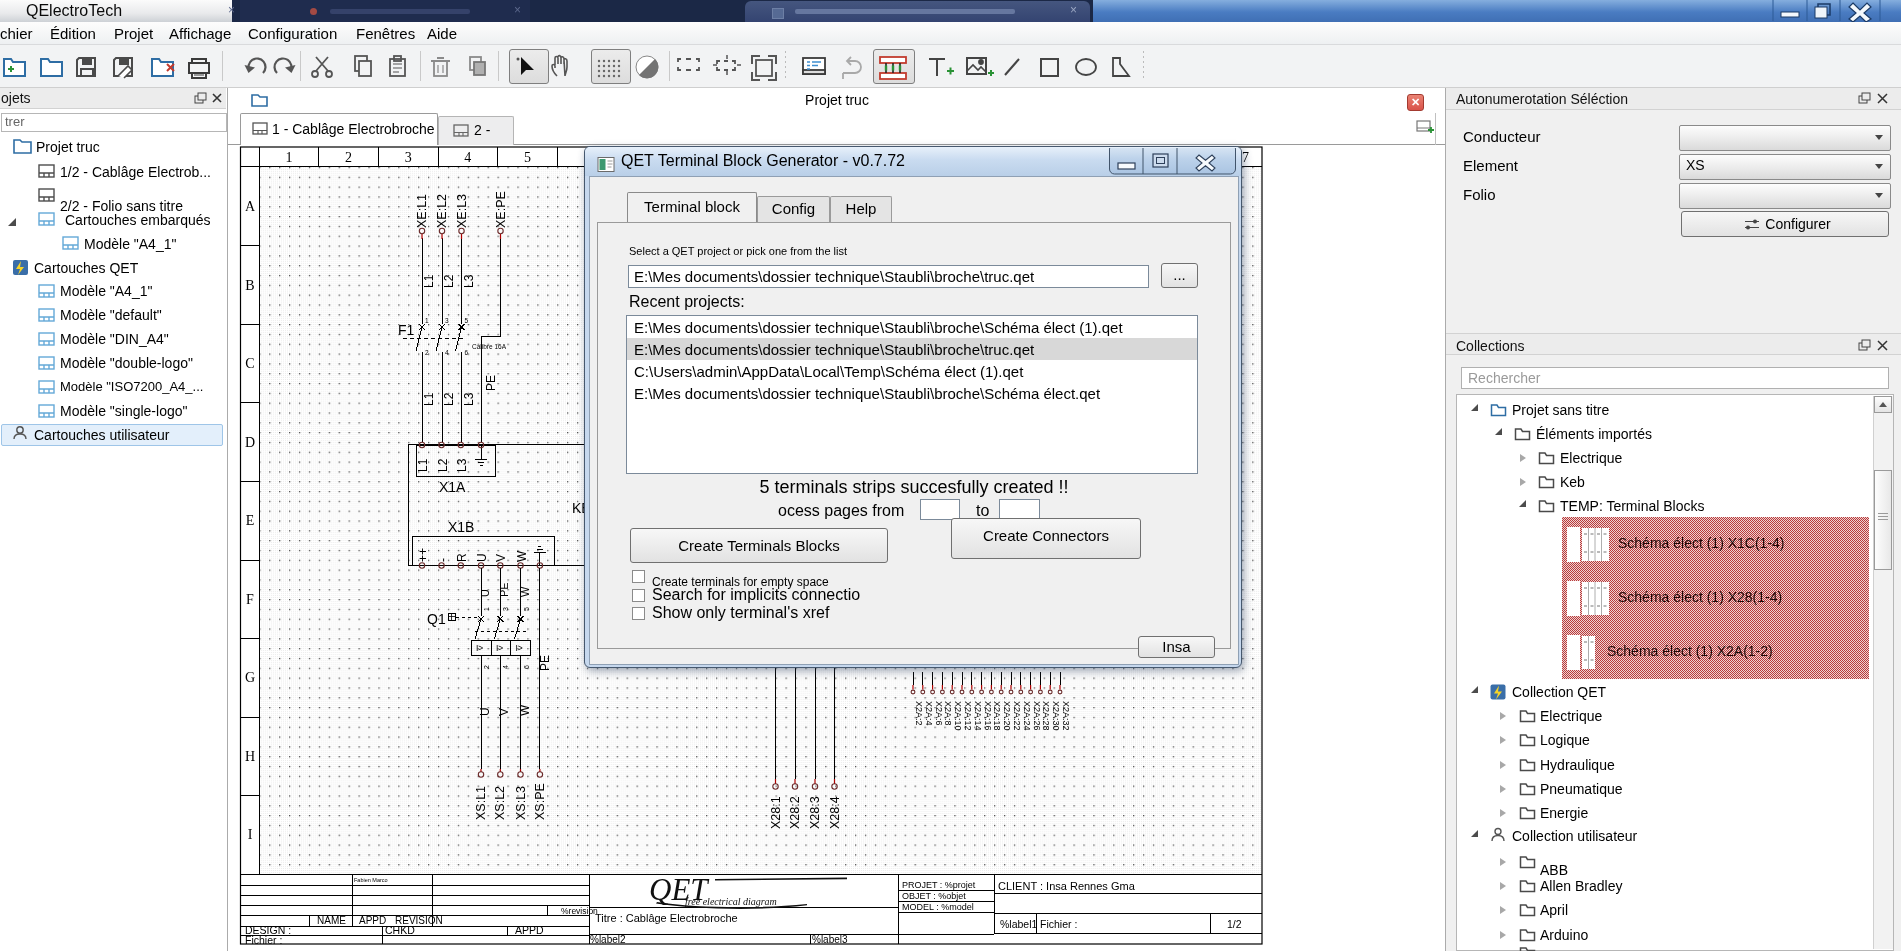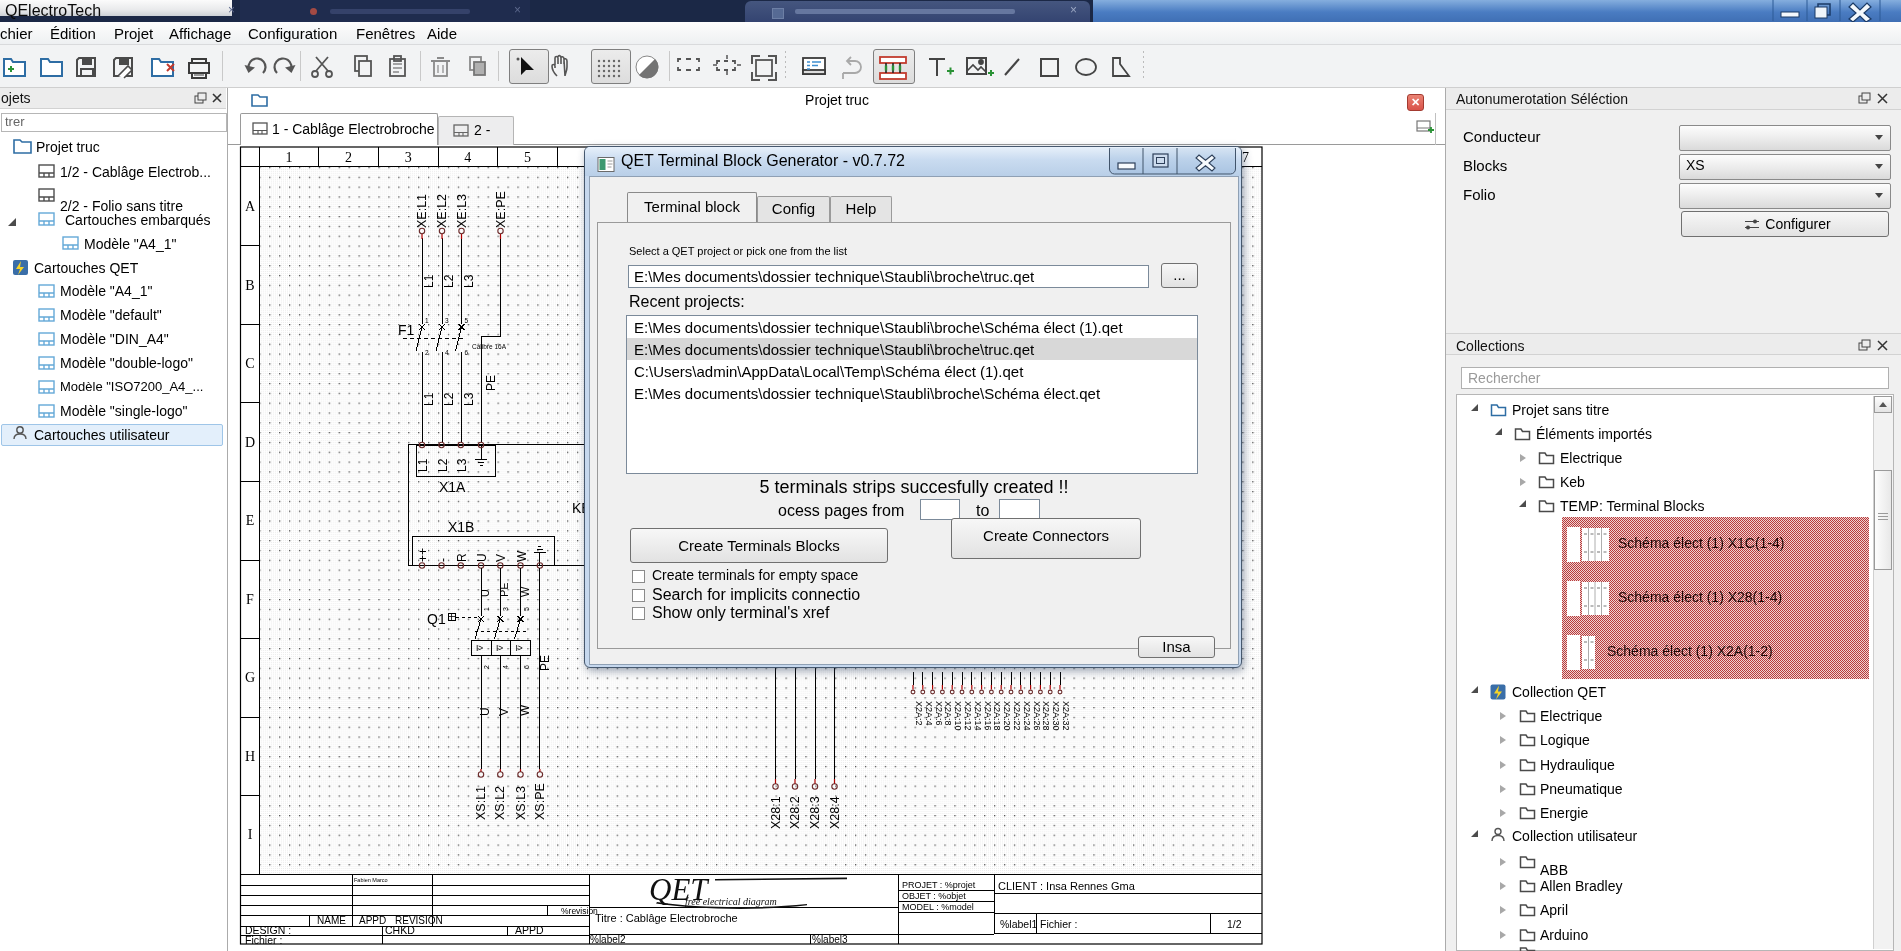--- a/index.html
+++ b/index.html
@@ -1,22 +1,22 @@
 <!DOCTYPE html>
 <html><head><meta charset="utf-8">
 <style>
 html,body{margin:0;padding:0;}
 #root{position:relative;width:1901px;height:951px;overflow:hidden;background:#fff;
   font-family:"Liberation Sans",sans-serif;-webkit-font-smoothing:antialiased;}
 .abs{position:absolute;}
 .tx{position:absolute;white-space:nowrap;}
 
 #tbar{left:0;top:0;width:1901px;height:22px;background:#1b2846;}
-#qtab{left:0;top:0;width:232px;height:16px;background:linear-gradient(#fbfbfb,#e9eaec 60%,#cdd1d6);
-  font-size:16px;color:#0a0a0a;line-height:21px;padding-left:5px;box-sizing:border-box;}
+#qtab{left:0;top:0;width:232px;height:22px;background:linear-gradient(#fbfbfb,#e9eaec 60%,#cdd1d6);
+  font-size:16px;color:#0a0a0a;line-height:21px;padding-left:26px;box-sizing:border-box;}
 #winblue{left:1093px;top:0;width:808px;height:22px;background:linear-gradient(#85aede,#4a7cc2 55%,#3f6fb4);}
 
 #menubar{left:0;top:22px;width:1901px;height:23px;background:linear-gradient(#fdfdfd,#eef0f2);
   border-bottom:1px solid #d9dadc;box-sizing:border-box;font-size:15px;color:#000;}
 #menubar span{position:absolute;top:3px;}
 
 #toolbar{left:0;top:45px;width:1901px;height:43px;background:#f2f3f4;border-bottom:1px solid #cfcfcf;box-sizing:border-box;}
 .tsep{position:absolute;top:6px;width:1px;height:30px;background:#c9c9c9;}
 .press{position:absolute;border:1px solid #7f7f7f;border-radius:3px;background:linear-gradient(#ececec,#dcdcdc);}
 
@@ -670,40 +670,40 @@
  <div class="dlbl" style="left:44px;top:186px;font-size:15px;">C:\Users\admin\AppData\Local\Temp\Schéma élect (1).qet</div>
  <div class="dlbl" style="left:44px;top:208px;font-size:15px;">E:\Mes documents\dossier technique\Staubli\broche\Schéma élect.qet</div>
  <div class="dlbl" style="left:0;top:300px;width:648px;text-align:center;font-size:18px;">5 terminals strips succesfully created !!</div>
  <div class="dlbl" style="left:188px;top:325px;font-size:16px;">ocess pages from</div>
  <div class="din" style="left:330px;top:322px;width:40px;height:21px;"></div>
  <div class="dlbl" style="left:386px;top:325px;font-size:16px;">to</div>
  <div class="din" style="left:409px;top:322px;width:41px;height:21px;"></div>
  <div class="dbtn" style="left:40px;top:351px;width:258px;height:35px;line-height:33px;">Create Terminals Blocks</div>
  <div class="dbtn" style="left:361px;top:341px;width:190px;height:41px;line-height:33px;">Create Connectors</div>
  <div class="cb" style="left:42px;top:393px;"></div>
- <div class="dlbl" style="left:62px;top:390px;font-size:14px;">Create terminals for empty space</div>
+ <div class="dlbl" style="left:62px;top:398px;font-size:12px;">Create terminals for empty space</div>
  <div class="cb" style="left:42px;top:412px;"></div>
  <div class="dlbl" style="left:62px;top:409px;font-size:16px;">Search for implicits connectio</div>
  <div class="cb" style="left:42px;top:430px;"></div>
  <div class="dlbl" style="left:62px;top:427px;font-size:16px;">Show only terminal's xref</div>
  <div class="dbtn" style="left:548px;top:459px;width:77px;height:22px;line-height:20px;">Insa</div>
 </div>
 </div>
 
 <div class="abs" id="rdock">
 <div class="dhead" style="top:0">
         <span style="position:absolute;left:10px;top:3px">Autonumerotation Séléction</span>
  <svg style="position:absolute;right:14px;top:4px" width="30" height="14" viewBox="0 0 30 14">
   <rect x="1" y="4" width="8" height="7" fill="none" stroke="#444"></rect>
           <rect x="4" y="1" width="8" height="7" fill="#ececec" stroke="#444"></rect>
   <path d="M20 2 l9 9 m0 -9 l-9 9" stroke="#333" stroke-width="1.5"></path>
         </svg>
       </div>
 <div class="tx" style="left:17px;top:40px;font-size:15px;">Conducteur</div>
-<div class="tx" style="left:17px;top:69px;font-size:15px;">Blocks</div>
+<div class="tx" style="left:17px;top:69px;font-size:15px;">Element</div>
 <div class="tx" style="left:17px;top:98px;font-size:15px;">Folio</div>
 <div class="combo" style="top:37px;">
         <div class="carr"></div>
       </div>
 <div class="combo" style="top:66px;line-height:20px;padding-left:6px;">XS<div class="carr"></div></div>
 <div class="combo" style="top:95px;">
         <div class="carr"></div>
       </div>
 <div class="dbtn" style="left:235px;top:123px;width:208px;height:26px;line-height:24px;font-size:14px;">
  <svg style="position:absolute;left:62px;top:6px" width="16" height="13" viewBox="0 0 16 13">

